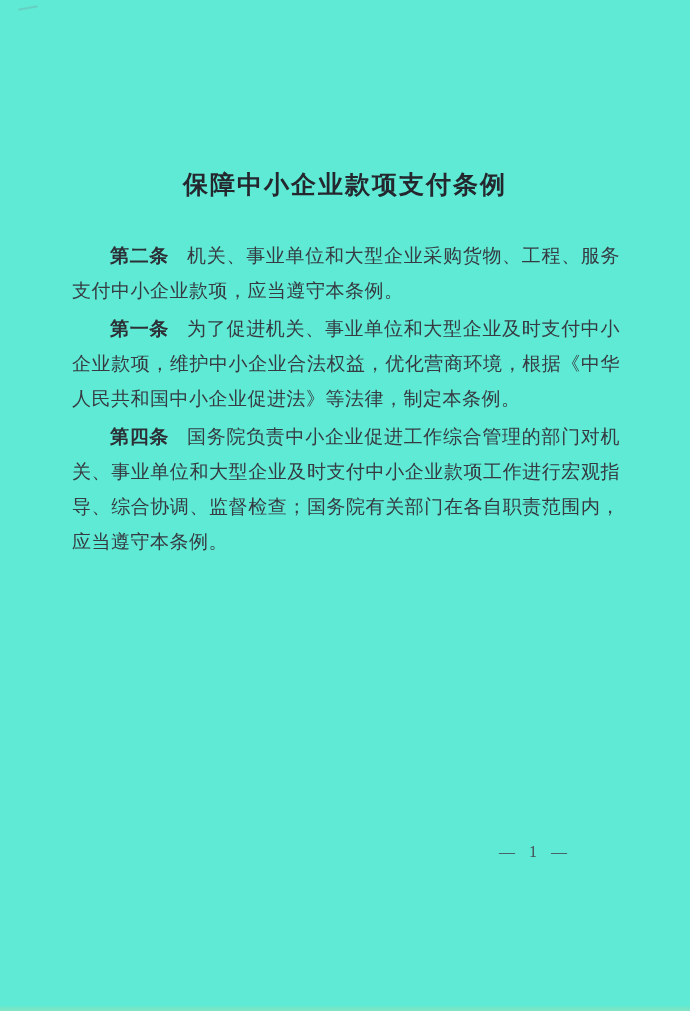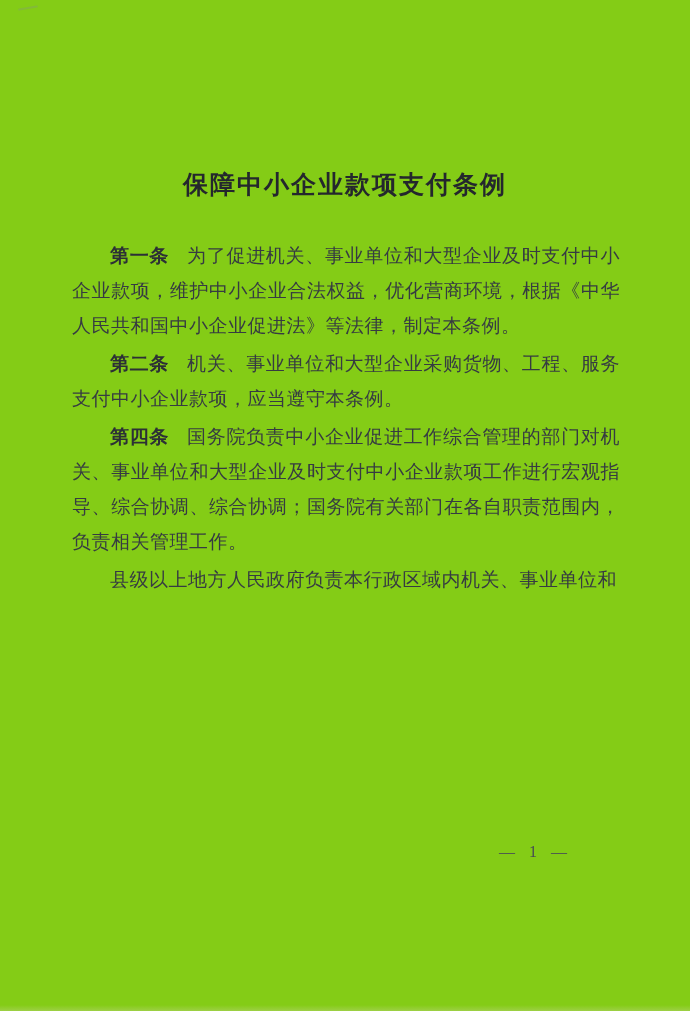--- a/index.html
+++ b/index.html
@@ -10,21 +10,21 @@
     width: 690px;
     height: 1011px;
     background: #ffffff;
     position: relative;
     overflow: hidden;
     font-family: "Liberation Serif", serif;
   }
   .page {
     position: absolute;
     inset: 0;
-    background: #84cc16;
+    background: #5eead4;
   }
   .doc-title {
     margin: 170px 0 0 0;
     text-align: center;
     font-size: 25px;
     font-weight: 700;
     letter-spacing: 2px;
     line-height: 30px;
     color: #24272d;
   }
@@ -82,29 +82,28 @@
 <body>
 
 <div class="page">
 
   <div class="mark-top-left"></div>
 
   <h1 class="doc-title">保障中小企业款项支付条例</h1>
 
   <div class="doc-content">
 
+    <p class="para"><span class="para-label">第二条</span><span>机关、事业单位和大型企业采购货物、工程、服务支付中小企业款项，应当遵守本条例。</span></p>
+
     <p class="para"><span class="para-label">第一条</span><span>为了促进机关、事业单位和大型企业及时支付中小企业款项，维护中小企业合法权益，优化营商环境，根据《中华人民共和国中小企业促进法》等法律，制定本条例。</span></p>
-
-    <p class="para"><span class="para-label">第二条</span><span>机关、事业单位和大型企业采购货物、工程、服务支付中小企业款项，应当遵守本条例。</span></p>
 
 
 
-    <p class="para"><span class="para-label">第四条</span><span>国务院负责中小企业促进工作综合管理的部门对机关、事业单位和大型企业及时支付中小企业款项工作进行宏观指导、综合协调、综合协调；国务院有关部门在各自职责范围内，负责相关管理工作。</span></p>
+    <p class="para"><span class="para-label">第四条</span><span>国务院负责中小企业促进工作综合管理的部门对机关、事业单位和大型企业及时支付中小企业款项工作进行宏观指导、综合协调、监督检查；国务院有关部门在各自职责范围内，应当遵守本条例。</span></p>
 
-    <p class="para"><span class="para-label"></span><span>县级以上地方人民政府负责本行政区域内机关、事业单位和</span></p>
 
   </div>
 
   <div class="page-number">— 1 —</div>
 
   <div class="bottom-tint"></div>
 
 </div>
 
 </body></html>

